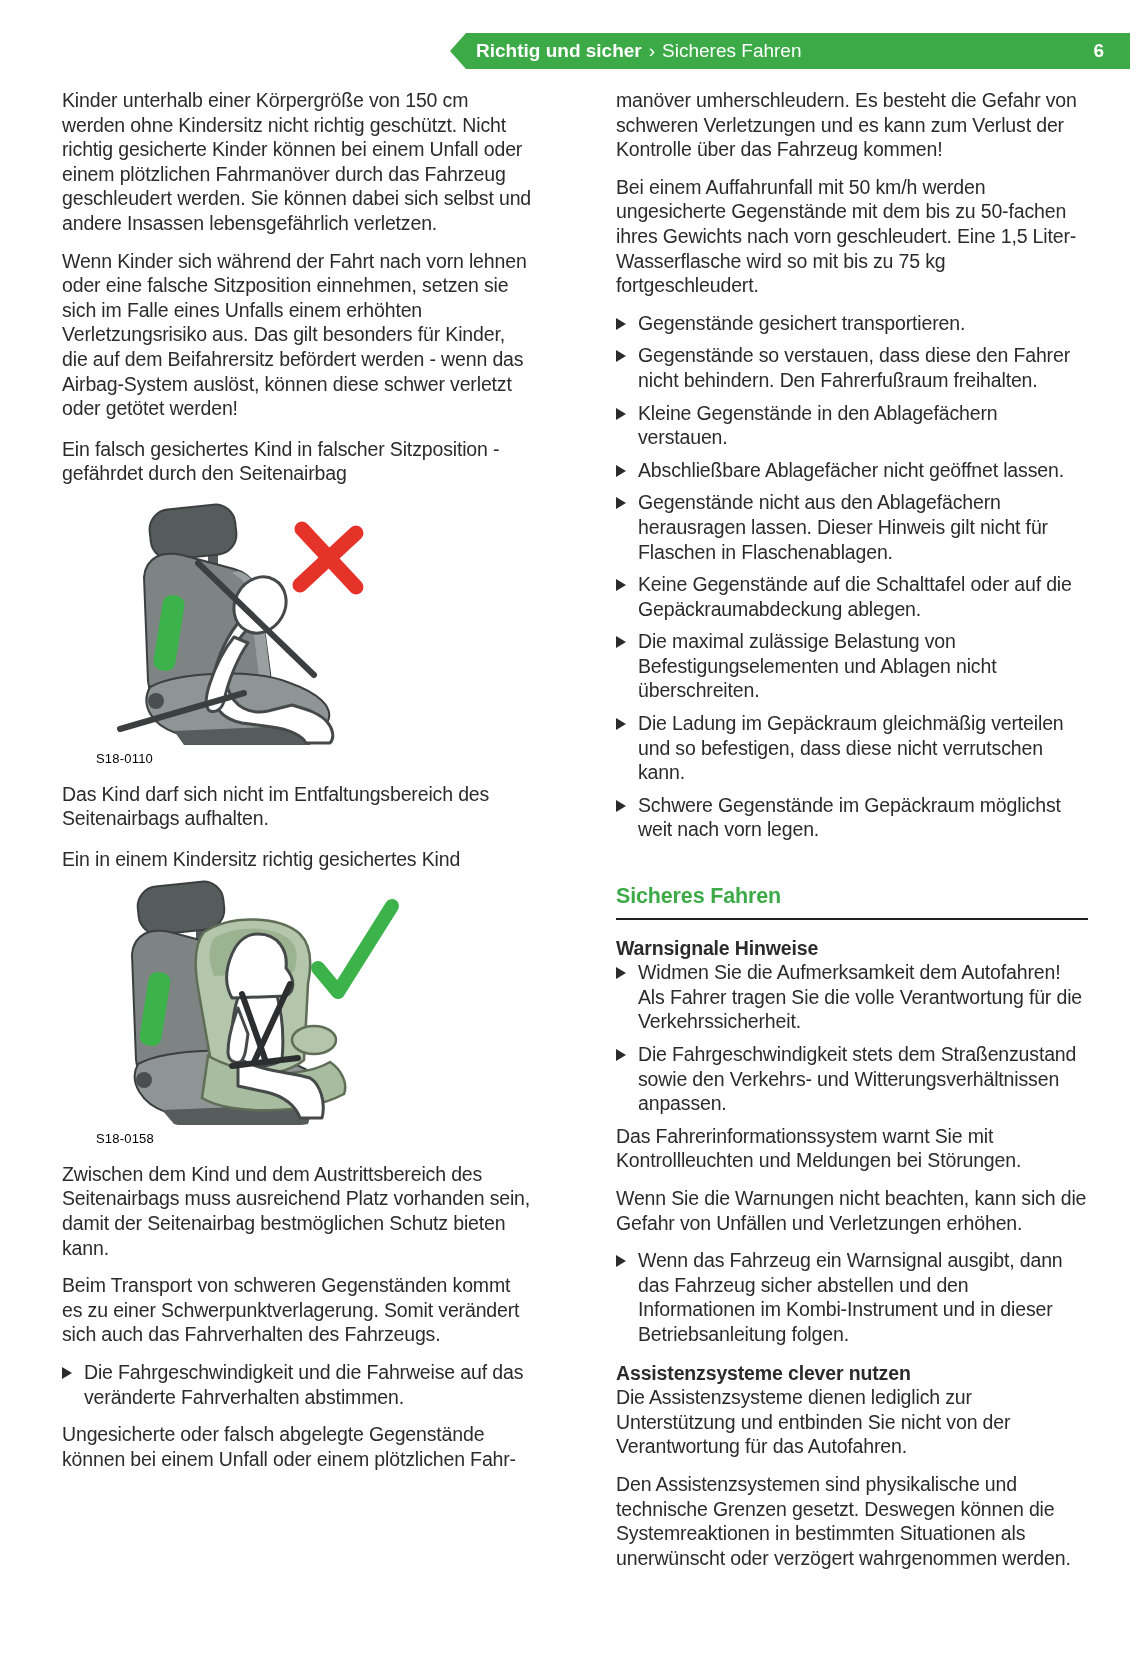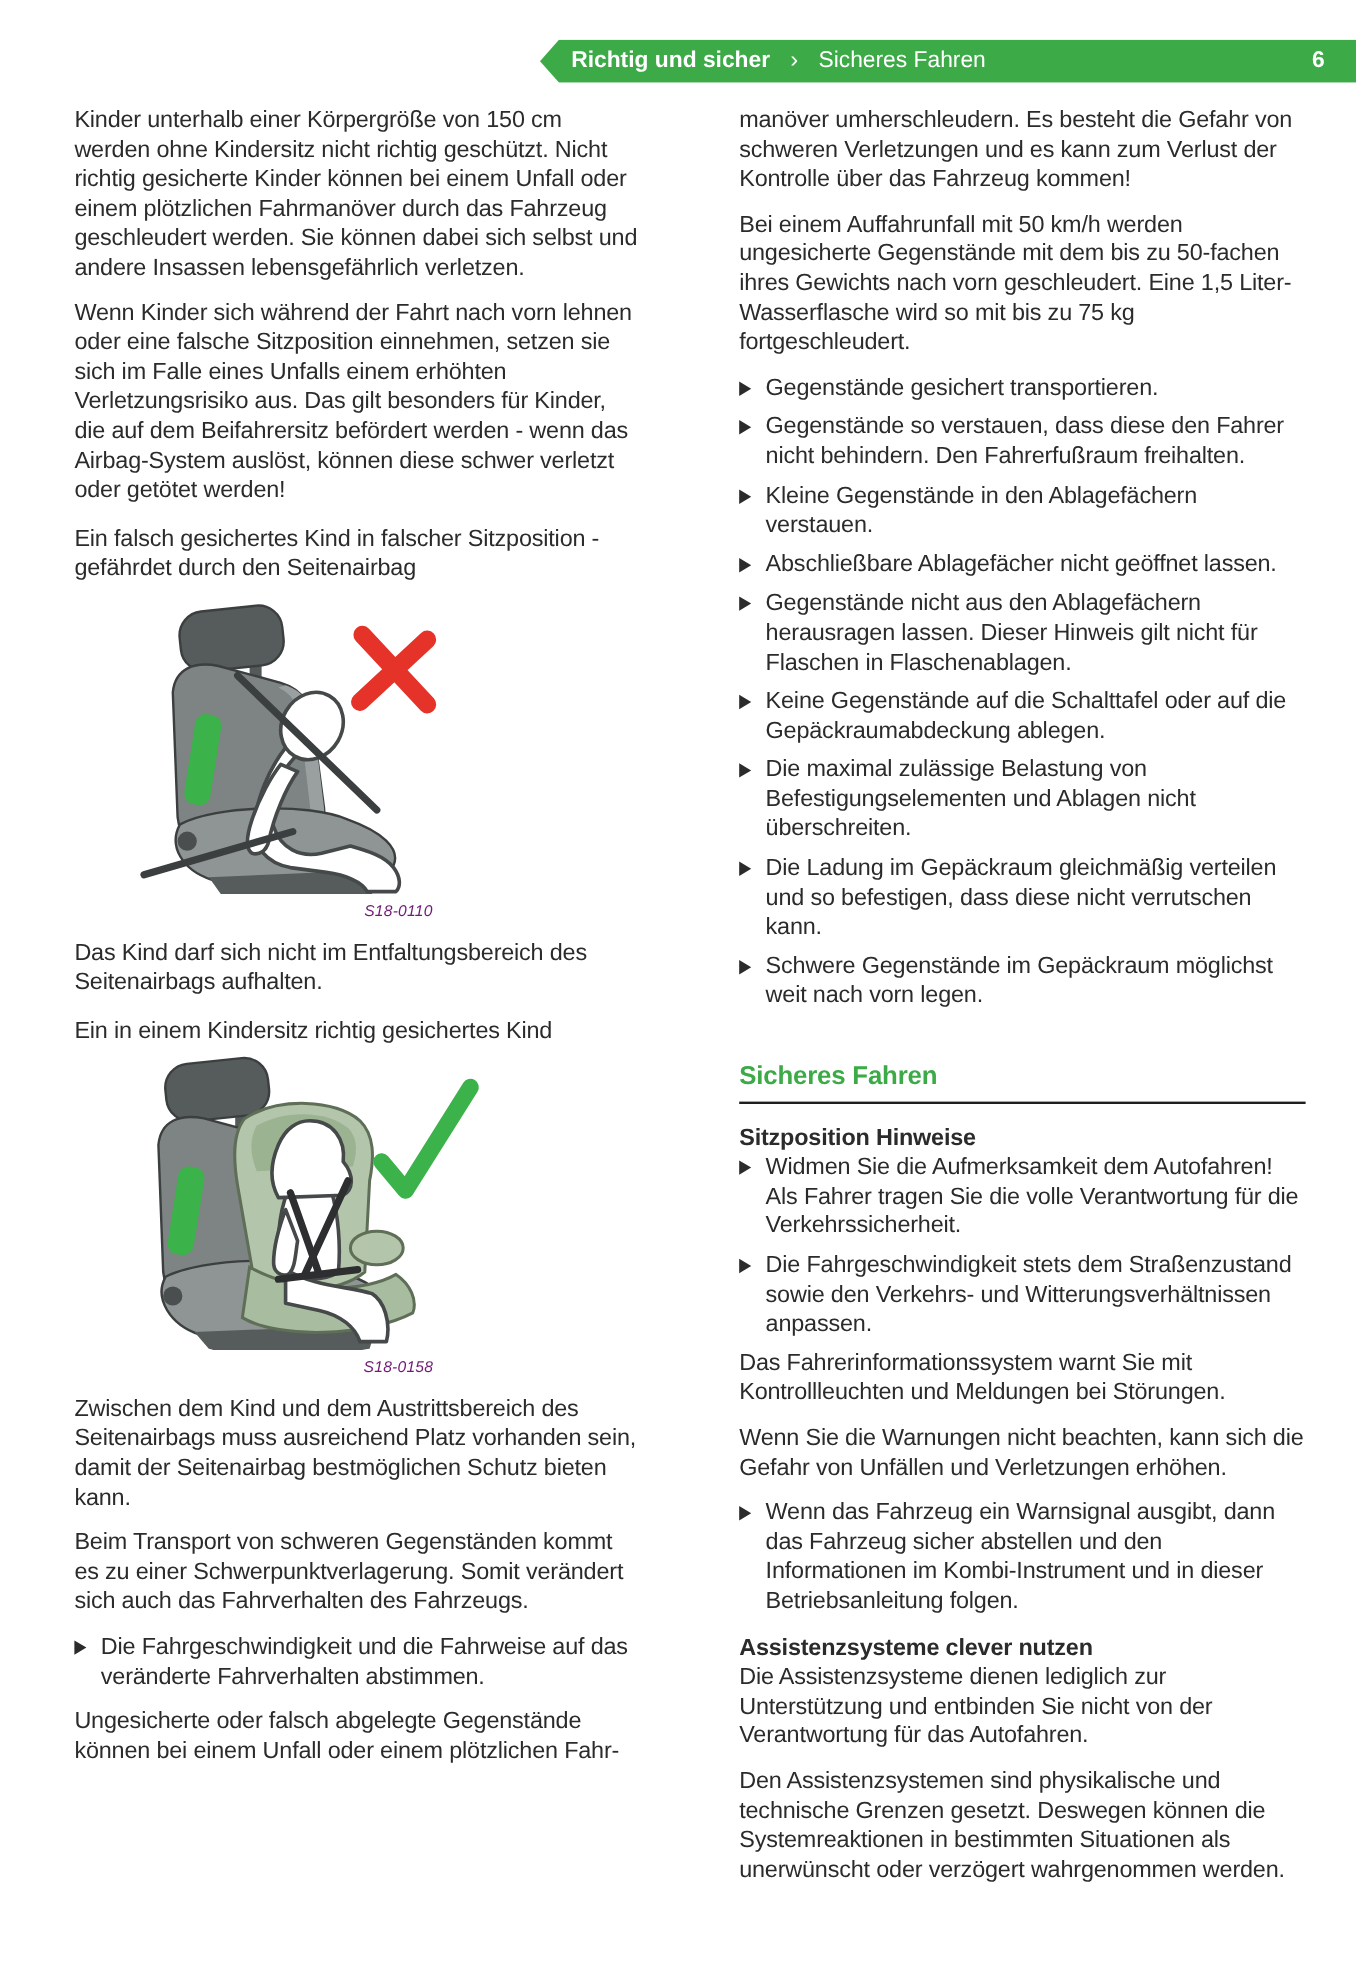--- a/index.html
+++ b/index.html
@@ -12,21 +12,20 @@
   .page{position:relative;width:1142px;height:1654px;background:#fff;}
 
   
   .header-bar{
     position:absolute;left:450px;top:33px;width:680px;height:36px;
     background:#3cab47;color:#fff;
     display:flex;align-items:center;
     padding-left:26px;box-sizing:border-box;
     clip-path:polygon(16px 0,100% 0,100% 100%,16px 100%,0 50%);
     font-size:19px;
-    gap:10px;
   }
   .crumb-chapter{font-weight:bold;}
   .crumb-sep{margin:0 7px;font-weight:normal;}
   .crumb-section{font-weight:normal;}
   .page-number{margin-left:auto;margin-right:26px;font-weight:bold;}
 
   
   .col{position:absolute;top:88px;width:472px;font-size:19.5px;line-height:24.6px;letter-spacing:-0.15px;}
   .col-left{left:62px;}
   .col-right{left:616px;}
@@ -53,24 +52,23 @@
     color:#3cab47;font-weight:bold;font-size:21.5px;
     margin:42px 0 0 0;padding-bottom:9px;
     border-bottom:2px solid #1f1f1f;
   }
   .after-rule{margin-top:16px;}
 
   
   .figure{margin:4px 0 10px 0;}
   .fig-svg{display:block;}
   .fig-caption{
-    font-size:13px;color:#701a75;letter-spacing:0.2px;
-    text-align:center;transform:translateX(34px);
+    font-size:13px;color:#000000;letter-spacing:0.2px;
+    transform:translateX(34px);
     margin-top:2px;
-    font-style:italic;
   }
 </style>
 </head>
 <body>
 
 <div class="page">
 
   <div class="header-bar">
     <span class="crumb-chapter">Richtig und sicher</span>
     <span class="crumb-sep">›</span>
@@ -205,21 +203,21 @@
           <span class="btext">Die Ladung im Gepäckraum gleichmäßig verteilen und so befestigen, dass diese nicht verrutschen kann.</span>
         </div>
       <div class="bullet">
           <span class="tri"></span>
           <span class="btext">Schwere Gegenstände im Gepäckraum möglichst weit nach vorn legen.</span>
         </div>
     </div>
 
     <div class="section-heading">Sicheres Fahren</div>
 
-    <div class="h-tight after-rule">Sitzposition Hinweise</div>
+    <div class="h-tight after-rule">Warnsignale Hinweise</div>
     <div class="blist">
       <div class="bullet">
           <span class="tri"></span>
           <span class="btext">Widmen Sie die Aufmerksamkeit dem Autofahren! Als Fahrer tragen Sie die volle Verantwortung für die Verkehrssicherheit.</span>
         </div>
       <div class="bullet">
           <span class="tri"></span>
           <span class="btext">Die Fahrgeschwindigkeit stets dem Straßenzustand sowie den Verkehrs- und Witterungsverhältnissen anpassen.</span>
         </div>
     </div>

